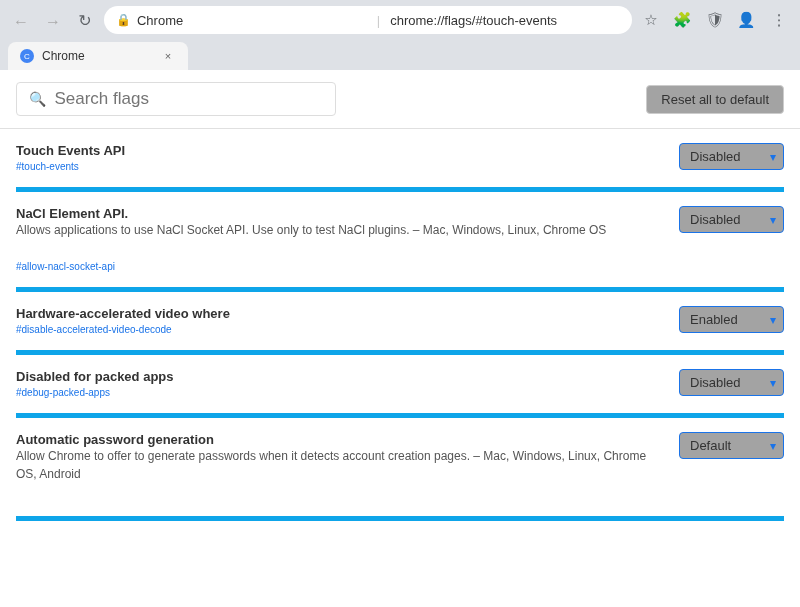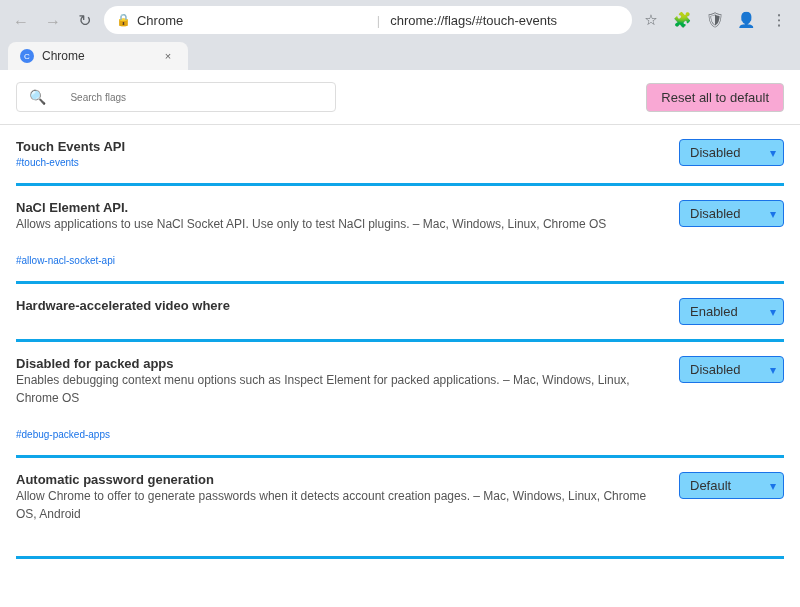--- a/index.html
+++ b/index.html
@@ -165,46 +165,45 @@
     }
 
     .search-icon {
       color: #888;
       font-size: 14px;
     }
 
     .search-input {
       border: none;
       outline: none;
-      font-size: 10px;
+      font-size: 17px;
       color: #a21caf;
       flex: 1;
       background: transparent;
-      margin-left: 16px;
     }
 
     .reset-btn {
       border: 1px solid #ccc;
       border-radius: 4px;
       padding: 6px 14px;
-      background: #f9a8d4;
+      background: #a3a3a3;
       cursor: pointer;
       font-size: 13px;
       color: #333;
     }
 
     .flags-list {
       overflow-y: auto;
       height: calc(100% - 52px);
       padding: 0 16px;
     }
 
     .flag-item {
       padding: 14px 0;
-      border-bottom: 3px solid #0ea5e9;
+      border-bottom: 5px solid #0ea5e9;
       display: flex;
       align-items: flex-start;
       justify-content: flex-start;
       gap: 12px;
     }
 
     .flag-info {
       flex: 1;
     }
 
@@ -247,21 +246,21 @@
       color: #1a73e8;
       font-size: 12px;
     }
 
     .select-wrapper select {
       border: 1px solid #1a73e8;
       border-radius: 4px;
       padding: 5px 28px 5px 10px;
       font-size: 13px;
       color: #333;
-      background: #7dd3fc;
+      background: #a3a3a3;
       cursor: pointer;
       appearance: none;
       -webkit-appearance: none;
       min-width: 105px;
     }
   </style>
 </head>
 <body>
 
 <div class="browser-chrome">
@@ -340,34 +339,33 @@
       <div class="select-wrapper">
         <select>
           <option>Default</option><option>Enabled</option><option selected="">Disabled</option>
         </select>
       </div>
     </div>
   </div>
       <div class="flag-item">
     <div class="flag-info">
       <span class="flag-name">Hardware-accelerated video where</span>
-      <br>
+      <br><a href="#disable-accelerated-video-decode" class="flag-link">#disable-accelerated-video-decode</a>
     </div>
     <div class="flag-control">
       <div class="select-wrapper">
         <select>
           <option>Default</option><option selected="">Enabled</option><option>Disabled</option>
         </select>
       </div>
     </div>
   </div>
       <div class="flag-item">
     <div class="flag-info">
       <span class="flag-name">Disabled for packed apps</span>
-      <div class="flag-description">Enables debugging context menu options such as Inspect Element for packed applications. – Mac, Windows, Linux, Chrome OS</div>
       <br><a href="#debug-packed-apps" class="flag-link">#debug-packed-apps</a>
     </div>
     <div class="flag-control">
       <div class="select-wrapper">
         <select>
           <option>Default</option><option>Enabled</option><option selected="">Disabled</option>
         </select>
       </div>
     </div>
   </div>

